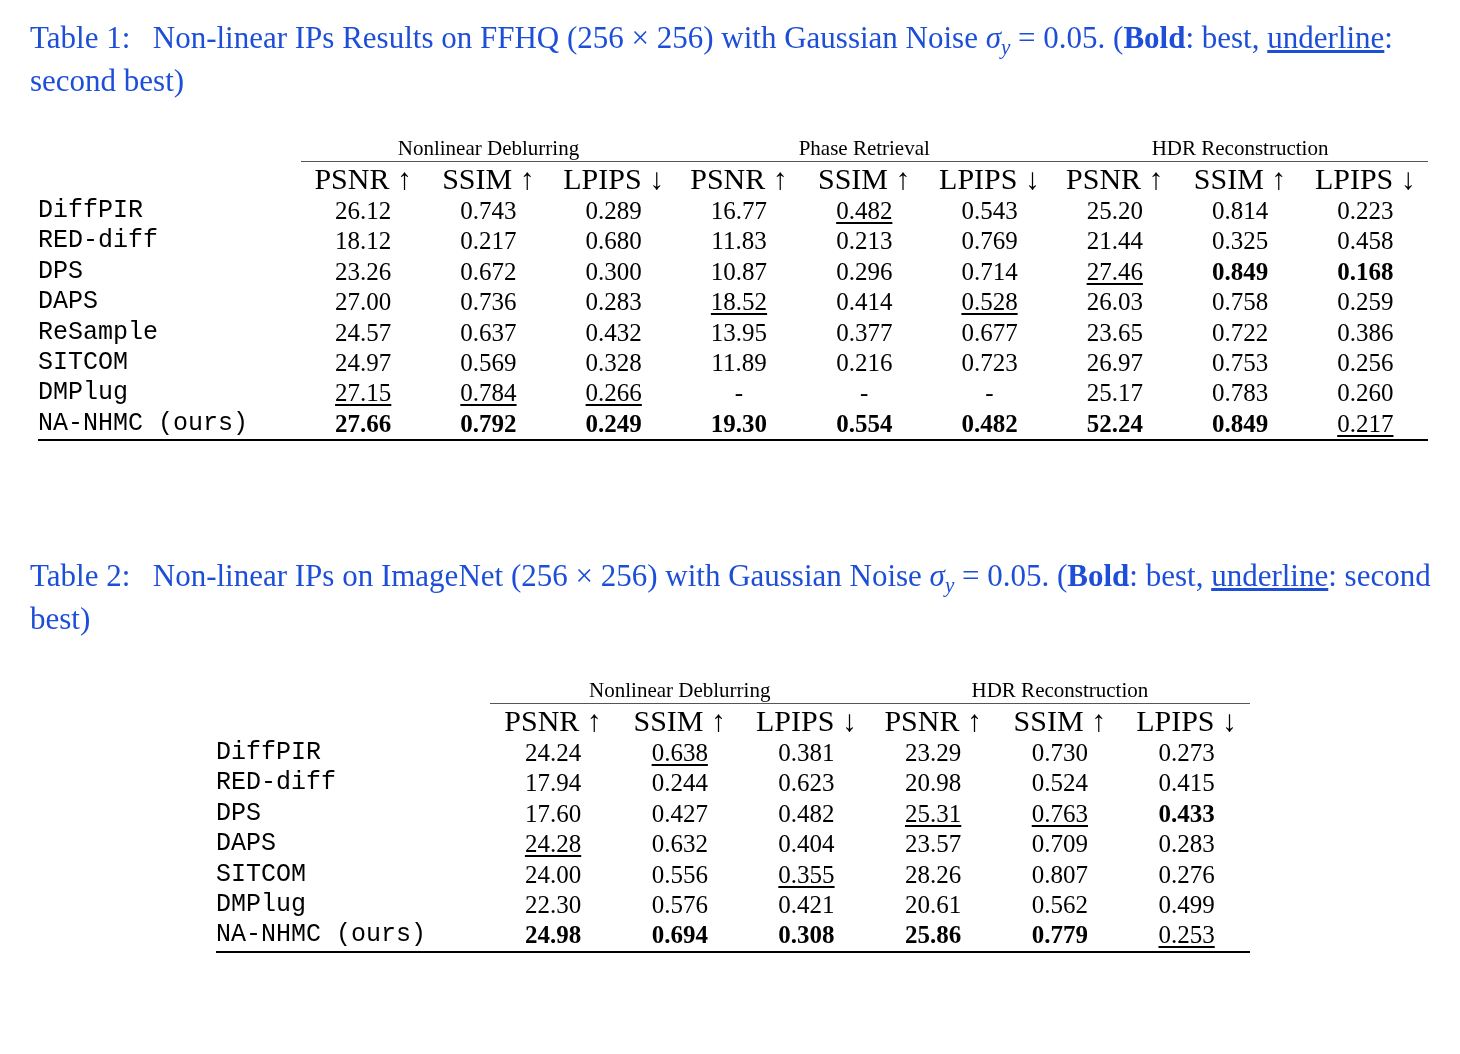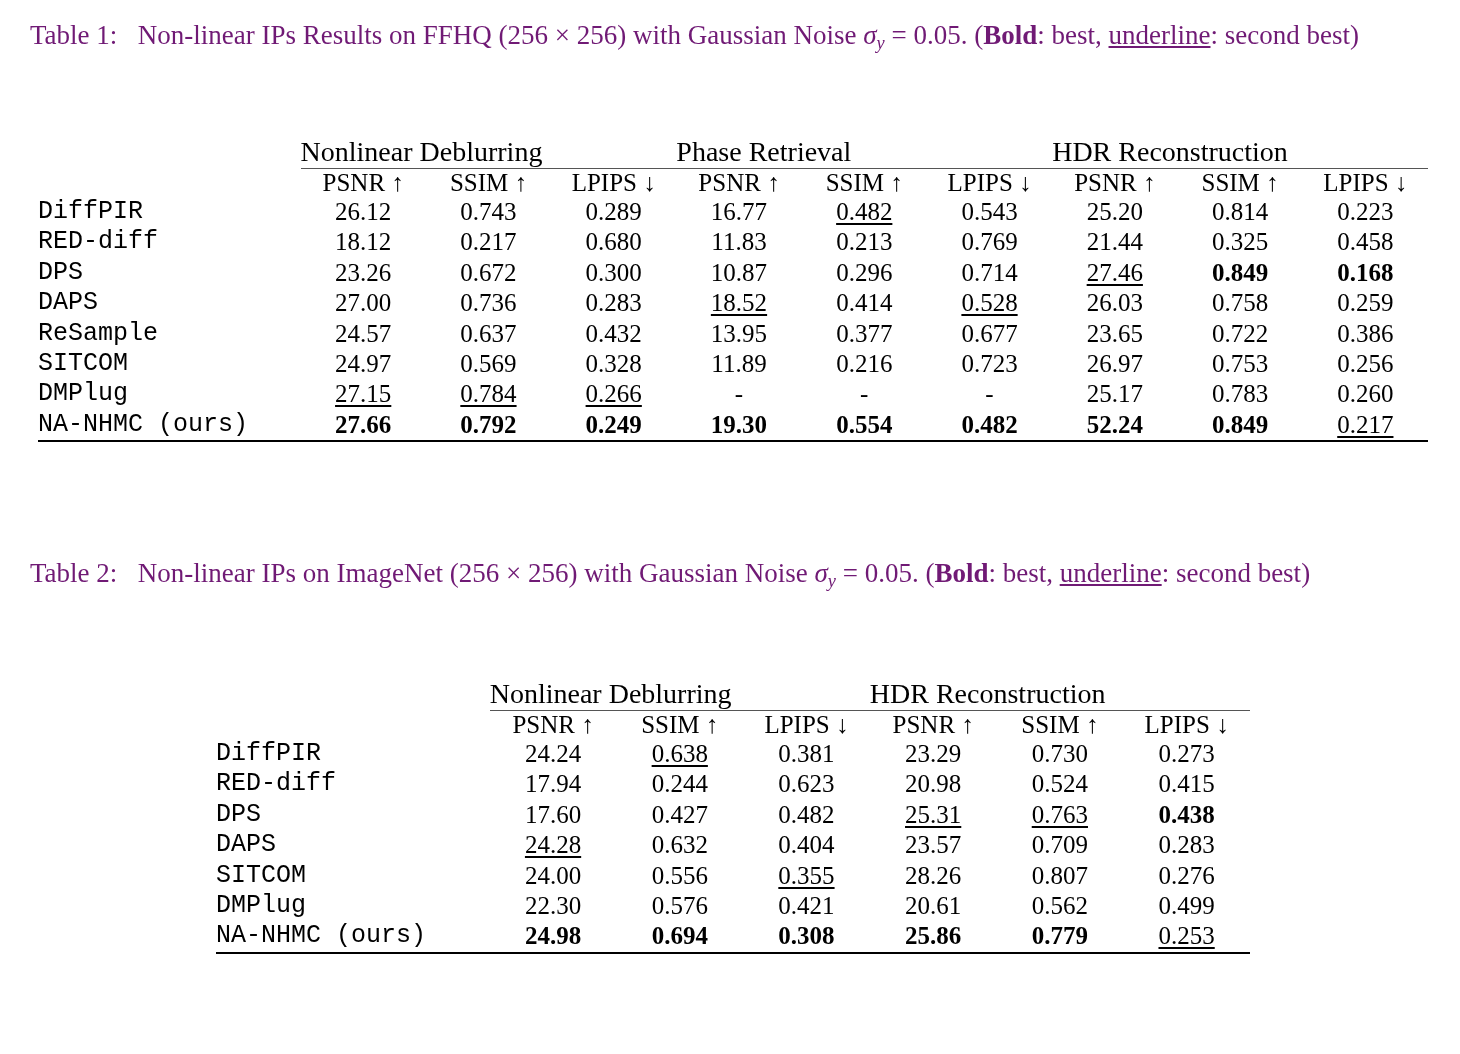--- a/index.html
+++ b/index.html
@@ -17,23 +17,23 @@
   }
 
   .page {
     position: relative;
     width: 1460px;
     height: 1054px;
   }
 
   
   .caption {
-    font-size: 27px;
+    font-size: 31px;
     line-height: 1.30;
-    color: #701a75;
+    color: #1d4ed8;
   }
   .caption .ul { text-decoration: underline; }
   .caption b { font-weight: bold; }
   .mathvar { font-style: italic; font-family: "Liberation Serif", serif; }
   .sub { font-size: 0.68em; vertical-align: -0.28em; font-style: italic; }
   .nbsp-gap { display: inline-block; width: 7px; }
 
   
   .tbl-wrap { position: absolute; }
 
@@ -43,33 +43,33 @@
     color: #000;
   }
   table.rtab td, table.rtab th {
     padding: 0;
     font-weight: normal;
     white-space: nowrap;
   }
   .bottomrule td{ border-bottom: 2.6px solid #000; margin-left: 45px; }
 
   .grouphdr th {
-    text-align: left;
+    text-align: center;
     font-weight: normal;
-    font-size: 28px;
+    font-size: 21px;
     padding-top: 9px;
     padding-bottom: 2px;
   }
   .grouphdr th.grp { }
   .cmidrule { border-bottom: 1.3px solid #555; }
 
   .colhdr th {
     text-align: center;
     font-weight: normal;
-    font-size: 25px;
+    font-size: 30px;
     padding-top: 5px;
     padding-bottom: 7px;
   }
 
   tbody tr td {
     height: 30.4px;
     line-height: 30.4px;
     font-size: 25px;
   }
   td.method {
@@ -283,21 +283,21 @@
             <td class="num"><span>0.524</span></td>
             <td class="num"><span>0.415</span></td>
           </tr>
           <tr>
             <td class="method">DPS</td>
             <td class="num"><span>17.60</span></td>
             <td class="num"><span>0.427</span></td>
             <td class="num"><span>0.482</span></td>
             <td class="num"><span class="u">25.31</span></td>
             <td class="num"><span class="u">0.763</span></td>
-            <td class="num"><span class="b">0.438</span></td>
+            <td class="num"><span class="b">0.433</span></td>
           </tr>
           <tr>
             <td class="method">DAPS</td>
             <td class="num"><span class="u">24.28</span></td>
             <td class="num"><span>0.632</span></td>
             <td class="num"><span>0.404</span></td>
             <td class="num"><span>23.57</span></td>
             <td class="num"><span>0.709</span></td>
             <td class="num"><span>0.283</span></td>
           </tr>

